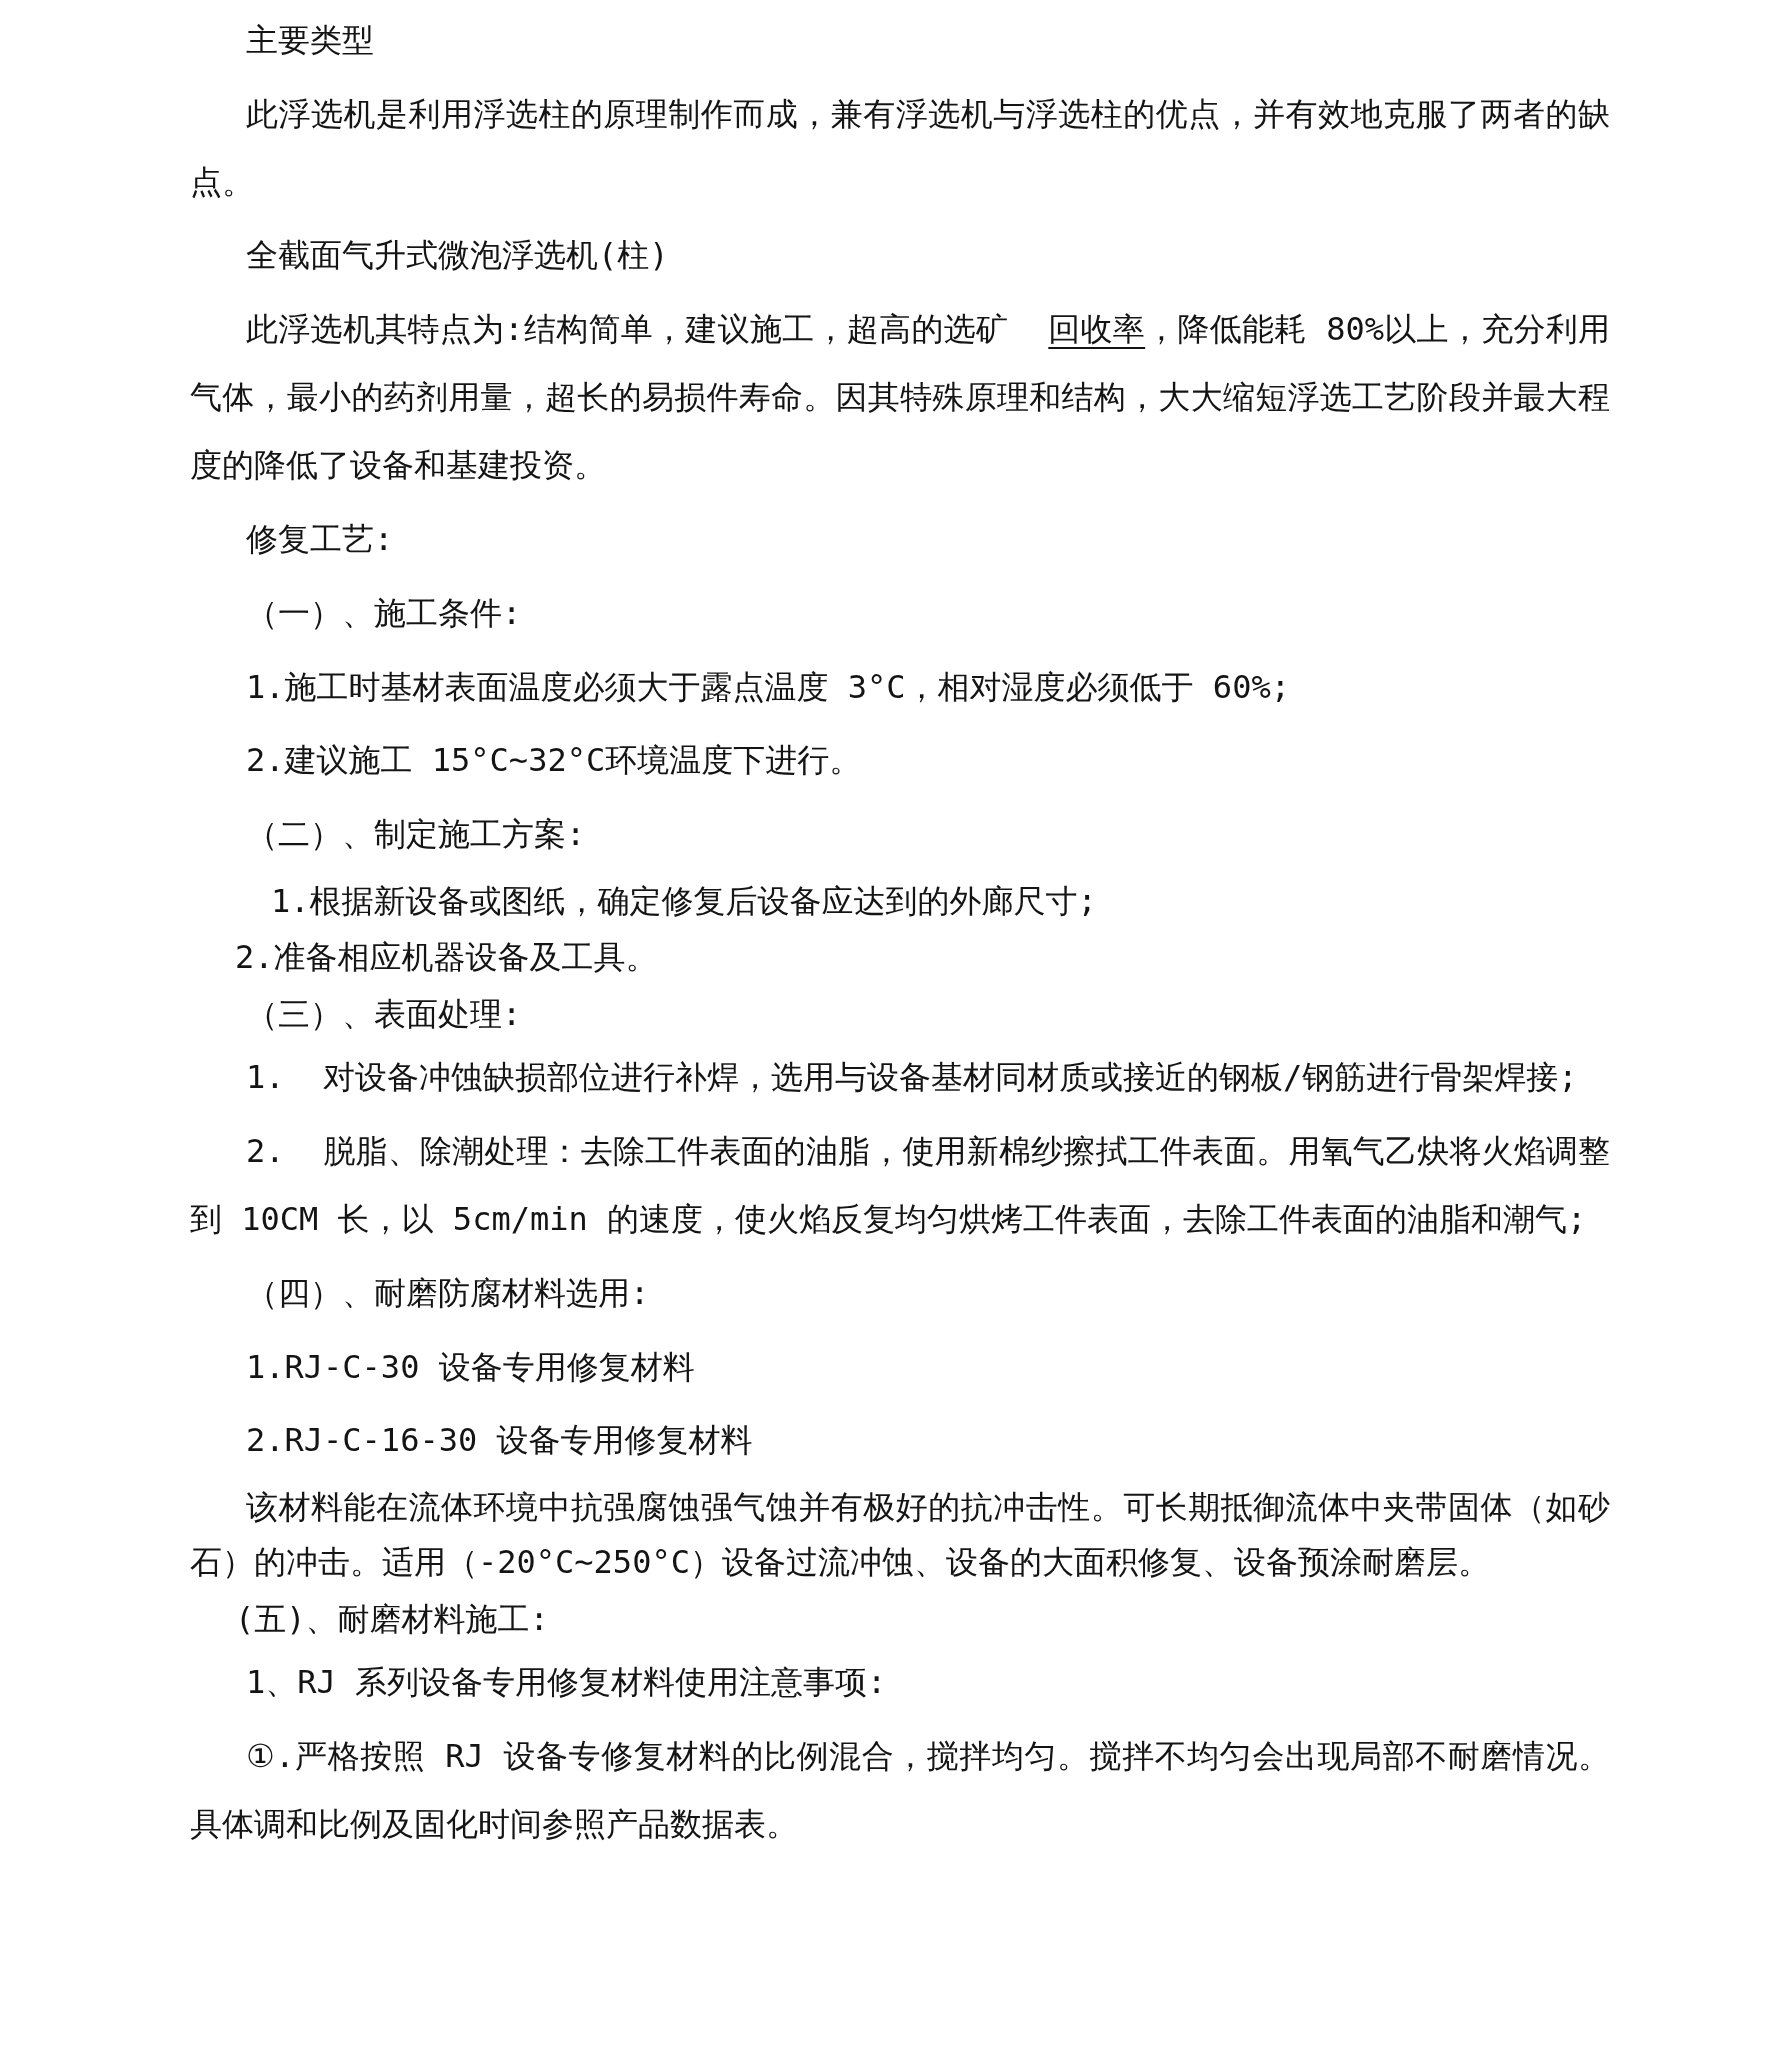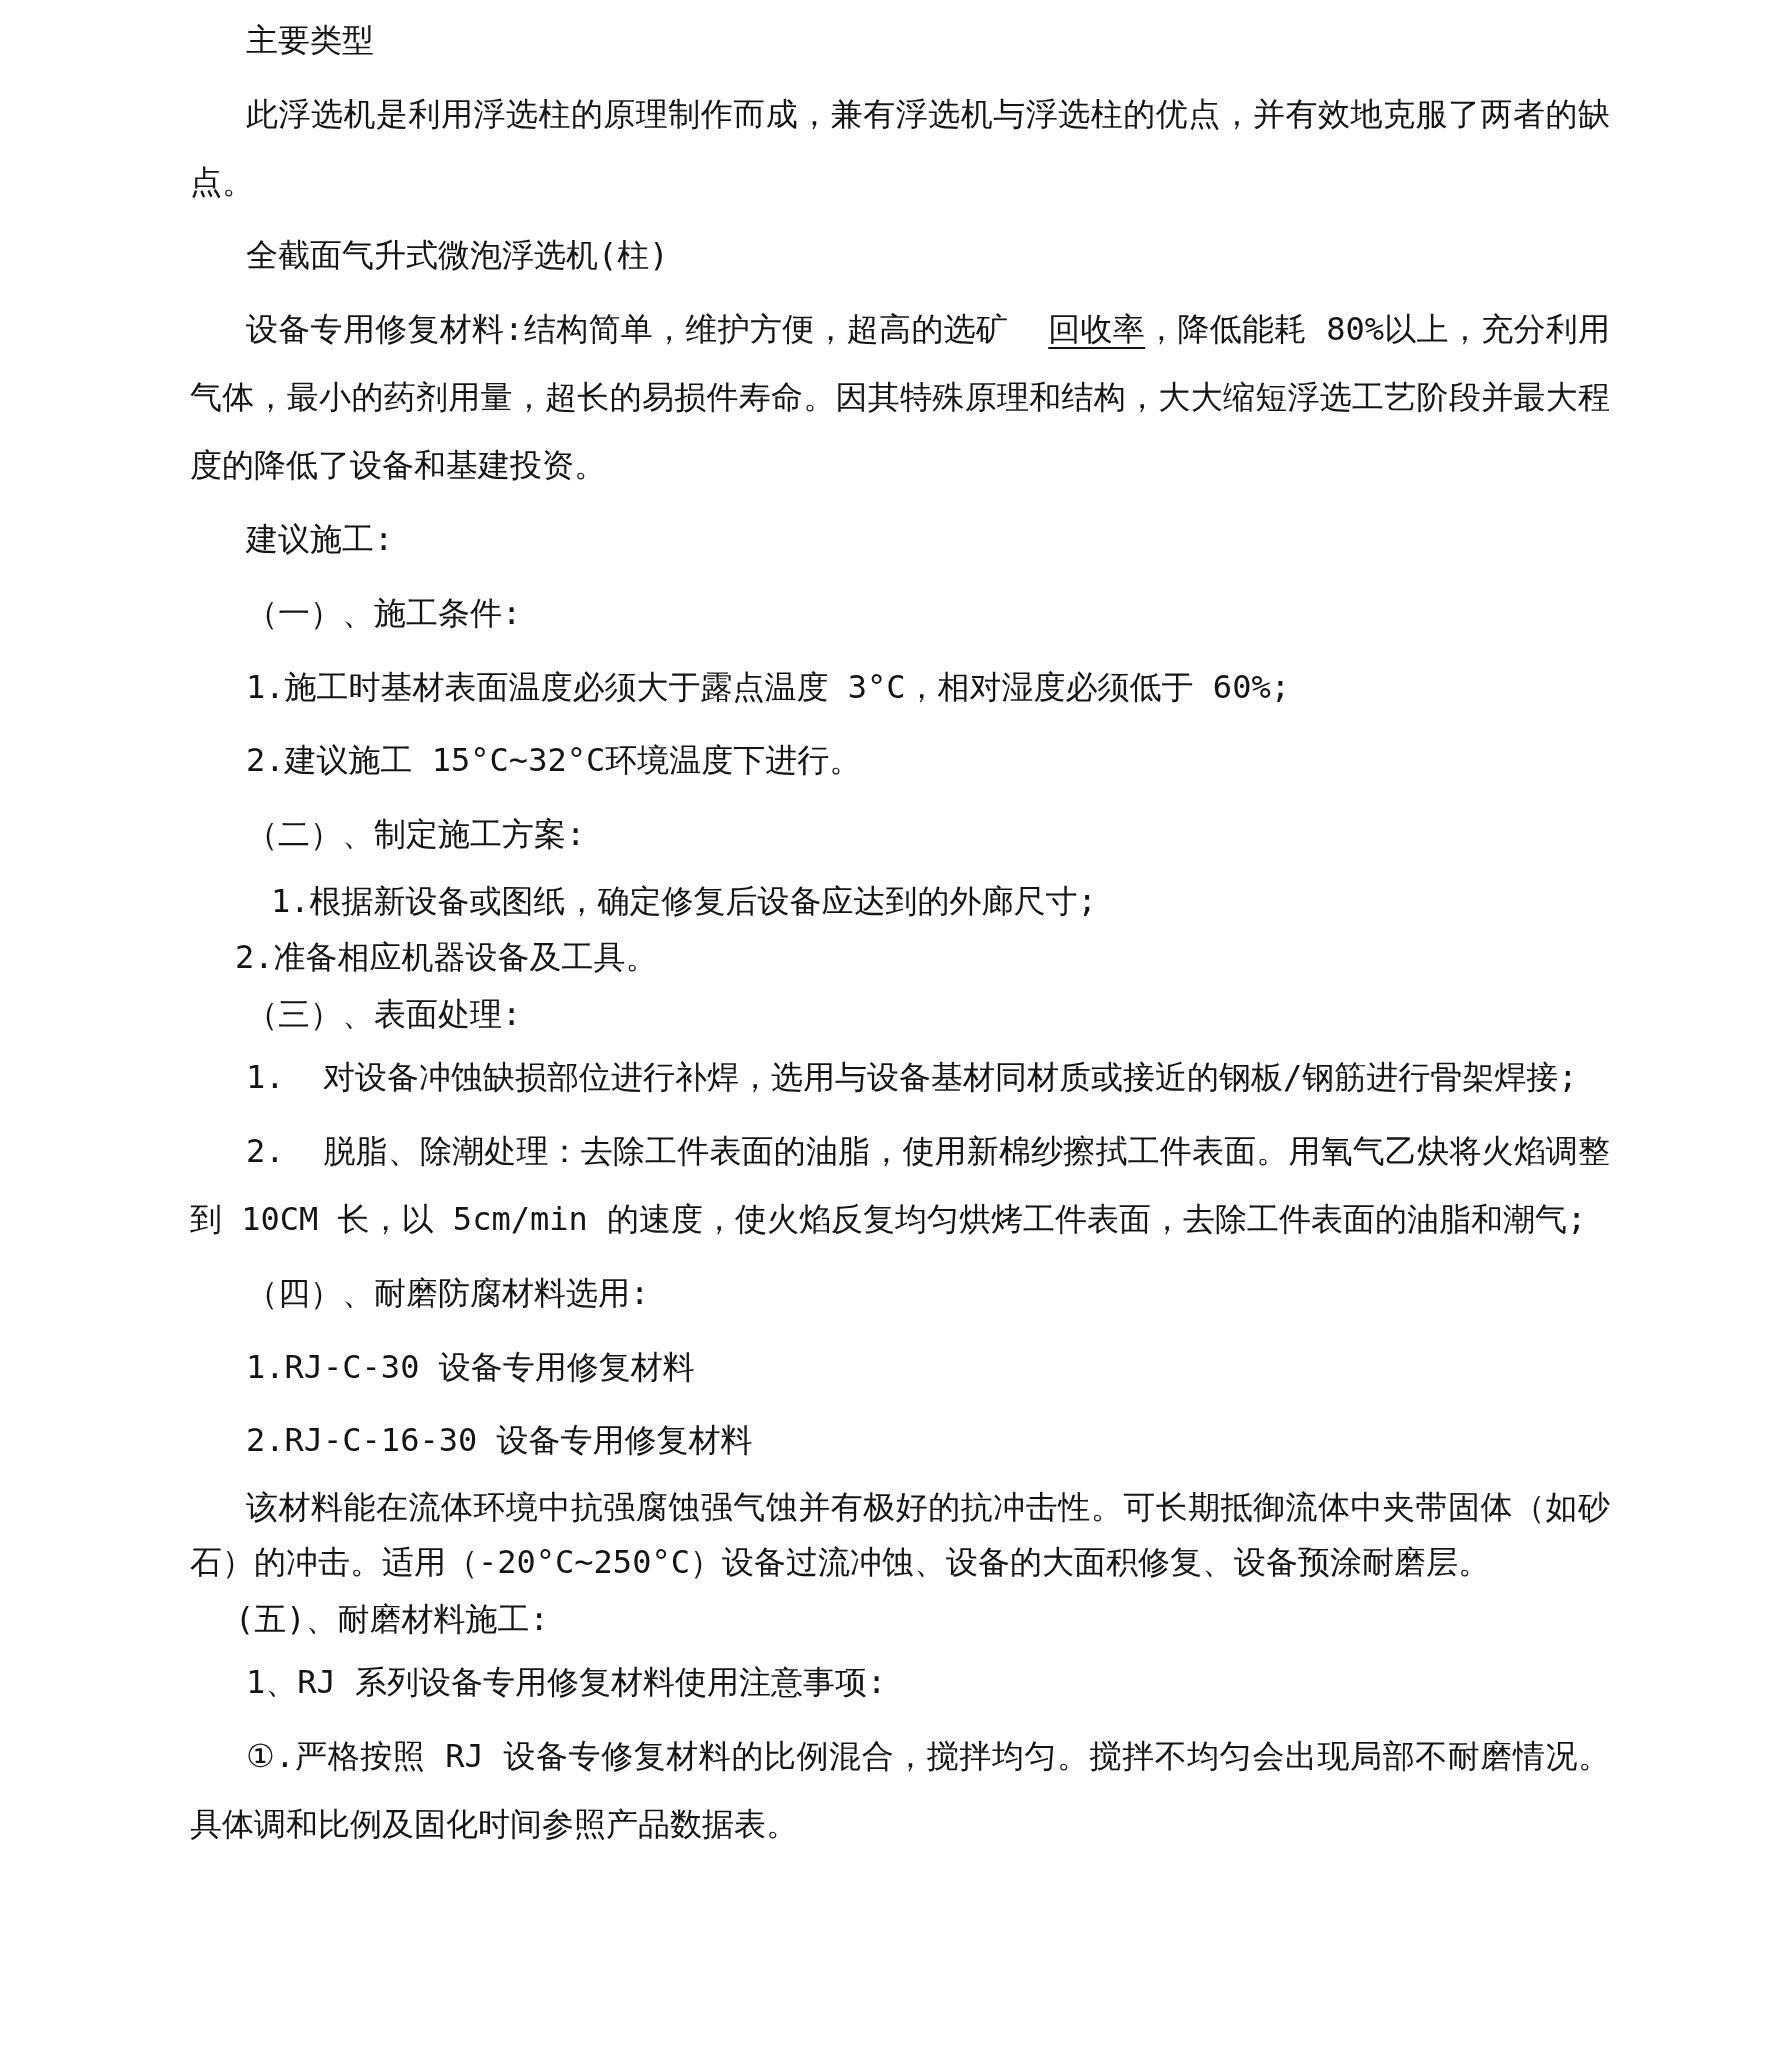--- a/index.html
+++ b/index.html
@@ -41,23 +41,23 @@
 <body>
 
 <div class="page">
 
   <p class="para ind-std">主要类型</p>
 
   <p class="para ind-std just">此浮选机是利用浮选柱的原理制作而成，兼有浮选机与浮选柱的优点，并有效地克服了两者的缺点。</p>
 
   <p class="para ind-std">全截面气升式微泡浮选机(柱)</p>
 
-  <p class="para ind-std just"><span>设备专用修复材料:结构简单，维护方便，超高的选矿</span><span class="u">回收率</span><span>，降低能耗 80%以上，充分利用气体，最小的药剂用量，超长的易损件寿命。因其特殊原理和结构，大大缩短浮选工艺阶段并最大程度的降低了设备和基建投资。</span></p>
+  <p class="para ind-std just"><span>此浮选机其特点为:结构简单，建议施工，超高的选矿</span><span class="u">回收率</span><span>，降低能耗 80%以上，充分利用气体，最小的药剂用量，超长的易损件寿命。因其特殊原理和结构，大大缩短浮选工艺阶段并最大程度的降低了设备和基建投资。</span></p>
 
-  <p class="para ind-std">建议施工:</p>
+  <p class="para ind-std">修复工艺:</p>
 
   <p class="para ind-std">（一）、施工条件:</p>
 
   <p class="para ind-std">1.施工时基材表面温度必须大于露点温度 3°C，相对湿度必须低于 60%;</p>
 
   <p class="para ind-std">2.建议施工 15°C~32°C环境温度下进行。</p>
 
   <p class="para ind-std">（二）、制定施工方案:</p>
 
   <p class="para ind-deep tight">1.根据新设备或图纸，确定修复后设备应达到的外廊尺寸;</p>

